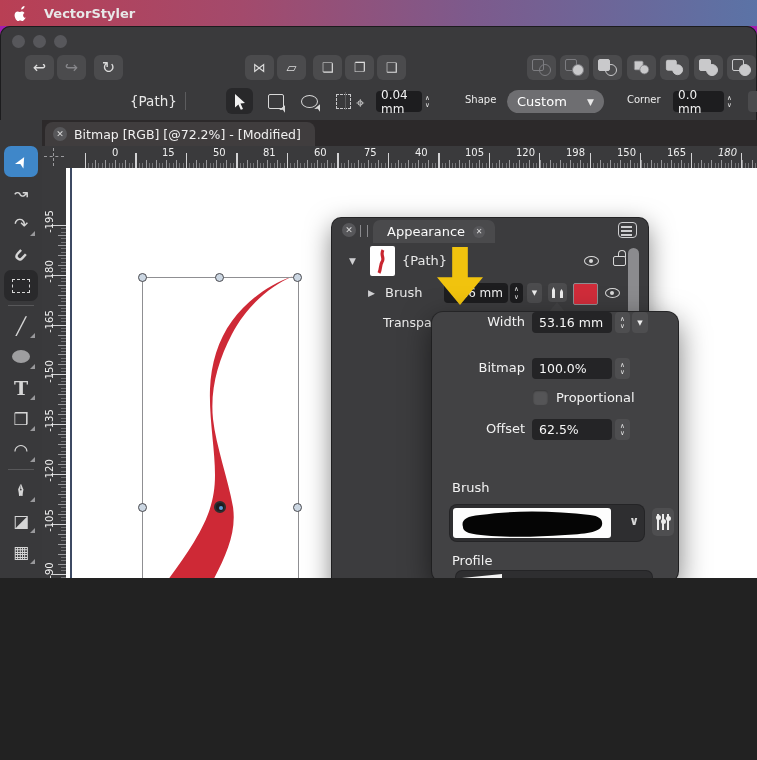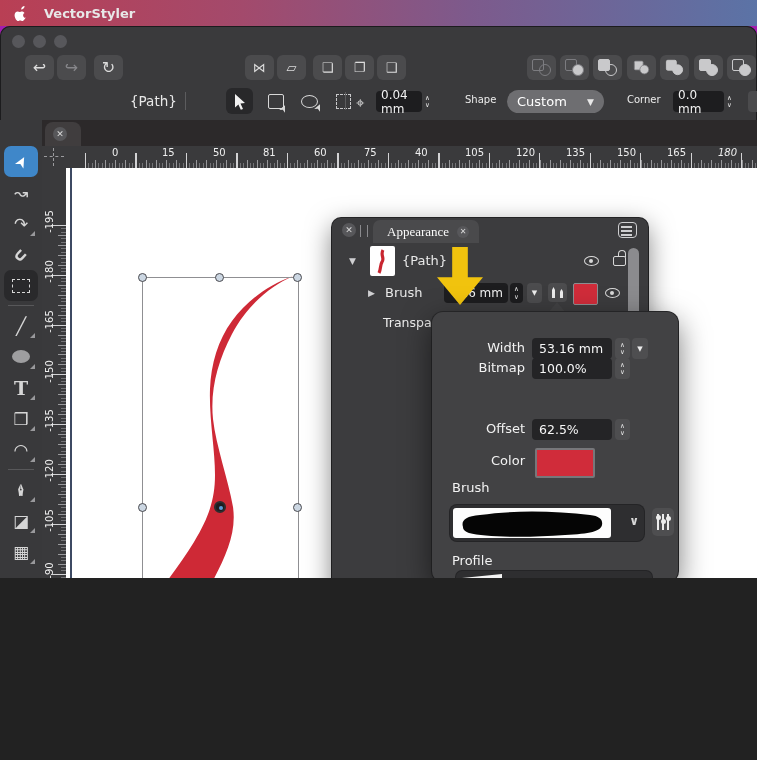--- a/index.html
+++ b/index.html
@@ -107,21 +107,21 @@
   .page-edge{position:absolute;left:4px;top:0;width:2px;height:100%;background:#3d4a63;}
   .bbox{position:absolute;left:76px;top:109px;width:155px;height:460px;border:1px solid #8f8f92;}
   .handle{position:absolute;width:9px;height:9px;border-radius:50%;background:#ccd7e3;border:1.5px solid #4a4a4f;box-sizing:border-box;}
   .handle.c{width:12px;height:12px;background:#1c1c1e;border:2px solid #2c2c2e;}
   .handle.c::after{content:'';position:absolute;left:2.5px;top:2.5px;width:4px;height:4px;border-radius:50%;background:#5a9bd8;}
   
   .panel{position:absolute;left:332px;top:192px;width:316px;height:517px;background:#3c3c3e;border-radius:9px;
     box-shadow:0 8px 26px rgba(0,0,0,.5),0 0 0 1px #29292b;z-index:30;font-size:13px;}
   .p-head{position:absolute;left:0;top:0;width:100%;height:25px;}
   .p-tab{position:absolute;left:41px;top:2px;height:23px;background:#4a4a4c;border-radius:7px 7px 0 0;
-    display:flex;align-items:center;gap:8px;padding:0 10px 0 14px;font-size:13px;color:#fafafa;font-family:Liberation Serif, serif;}
+    display:flex;align-items:center;gap:8px;padding:0 10px 0 14px;font-size:13px;color:#fafafa;}
   .handlebar{position:absolute;left:28px;top:7px;width:6px;height:12px;border-left:1.5px solid #8a8a8d;border-right:1.5px solid #8a8a8d;}
   .burger{position:absolute;right:11px;top:4px;width:17px;height:14px;border:1.5px solid #cfcfd1;border-radius:4px;
     background:repeating-linear-gradient(to bottom,transparent 0 2.5px,#cfcfd1 2.5px 4px);background-size:11px 12px;background-position:2px 1px;background-repeat:no-repeat;}
   .disc{font-size:9px;color:#cfcfd1;}
   .p-row1{position:absolute;left:0;top:28px;width:100%;height:34px;}
   .thumb{position:absolute;left:38px;top:0;width:25px;height:30px;background:#fff;border-radius:2px;}
   .p-row2{position:absolute;left:0;top:64px;width:100%;height:26px;}
   .eye{position:relative;width:15px;height:10px;border:1.5px solid #d8d8d8;border-radius:50%;box-sizing:border-box;}
   .eye::after{content:'';position:absolute;left:4px;top:2px;width:4px;height:4px;border-radius:50%;background:#d8d8d8;}
   .lock{position:relative;width:11px;height:8px;border:1.5px solid #d8d8d8;border-radius:2px;margin-top:7px;}
@@ -267,20 +267,21 @@
       <span class="stp stp-corner">
           <span>∧</span>
           <span>∨</span>
         </span>
       <span class="edgebtn"></span>
     </div>
 
     <div class="tabbar">
       <span class="doctab">
         <span class="xcirc">✕</span>
+        <span>Bitmap [RGB] [@72.2%] - [Modified]</span>
       </span>
     </div>
     <span class="xcirc leftx">✕</span>
 
     <div class="toolscol">
 
     <div class="tool">
           <span class="tg">➤</span>
         </div>
         <div class="tool">
@@ -350,21 +351,21 @@
 
     <span class="hlab" style="left: 46px;">0</span>
         <span class="hlab" style="left: 96px;">15</span>
         <span class="hlab" style="left: 147px;">50</span>
         <span class="hlab" style="left: 197px;">81</span>
         <span class="hlab" style="left: 248px;">60</span>
         <span class="hlab" style="left: 298px;">75</span>
         <span class="hlab" style="left: 349px;">40</span>
         <span class="hlab" style="left: 399px;">105</span>
         <span class="hlab" style="left: 450px;">120</span>
-        <span class="hlab" style="left: 500px;">135</span>
+        <span class="hlab" style="left: 500px;">198</span>
         <span class="hlab" style="left: 551px;">150</span>
         <span class="hlab" style="left: 601px;">165</span>
         <span class="hlab" style="left: 652px; font-style: italic;">180</span>
       </div>
     <div class="vruler">
 
     <span class="vlab" style="top: 48px;">-195</span>
         <span class="vlab" style="top: 98px;">-180</span>
         <span class="vlab" style="top: 148px;">-165</span>
         <span class="vlab" style="top: 198px;">-150</span>
@@ -451,49 +452,49 @@
         <span class="fi" style="left:229px;top:2px;font-size:17px">⊗</span>
         <span class="fi" style="left:258px;top:2px;font-size:16px;font-weight:bold">↻</span>
         <span class="fi trash" style="left:288px;top:1px"></span>
       </div>
     </div>
 
     <div class="arrow-down"></div>
 
     <div class="notch"></div>
     <div class="popup">
-      <div class="prow" style="top:26px">
+      <div class="prow" style="top:0">
         <span class="plab">Width</span>
         <span class="pfield">53.16 mm</span>
         <span class="pstp">
             <span>∧</span>
             <span>∨</span>
           </span>
         <span class="pdd">▼</span>
       </div>
       <div class="prow" style="top:46px">
         <span class="plab">Bitmap</span>
         <span class="pfield">100.0%</span>
         <span class="pstp">
             <span>∧</span>
             <span>∨</span>
           </span>
       </div>
+      <div class="prow" style="top:77px">
+        <span class="checkbox"></span>
+        <span class="chklab">Proportional</span>
+      </div>
       <div class="prow" style="top:107px">
         <span class="plab">Offset</span>
         <span class="pfield">62.5%</span>
         <span class="pstp">
             <span>∧</span>
             <span>∨</span>
           </span>
       </div>
-      <div class="prow" style="top:139px">
-        <span class="plab">Color</span>
-        <span class="cswatch"></span>
-      </div>
       <span class="seclab" style="top:168px;position:absolute">Brush</span>
       <div class="bwell">
         <span class="inner">
           <svg width="158" height="30" viewBox="0 0 158 30">
               <path d="M10,19 C8,13 12,8 27,7 C62,2 102,3 137,7 C147,8 150,12 149,17 C148,23 137,26 112,27 C72,30 32,29 16,25 C11,23 10,21 10,19 Z" fill="#050505"></path>
             </svg>
         </span>
         <span class="chev">∨</span>
       </div>
       <span class="sliders">

